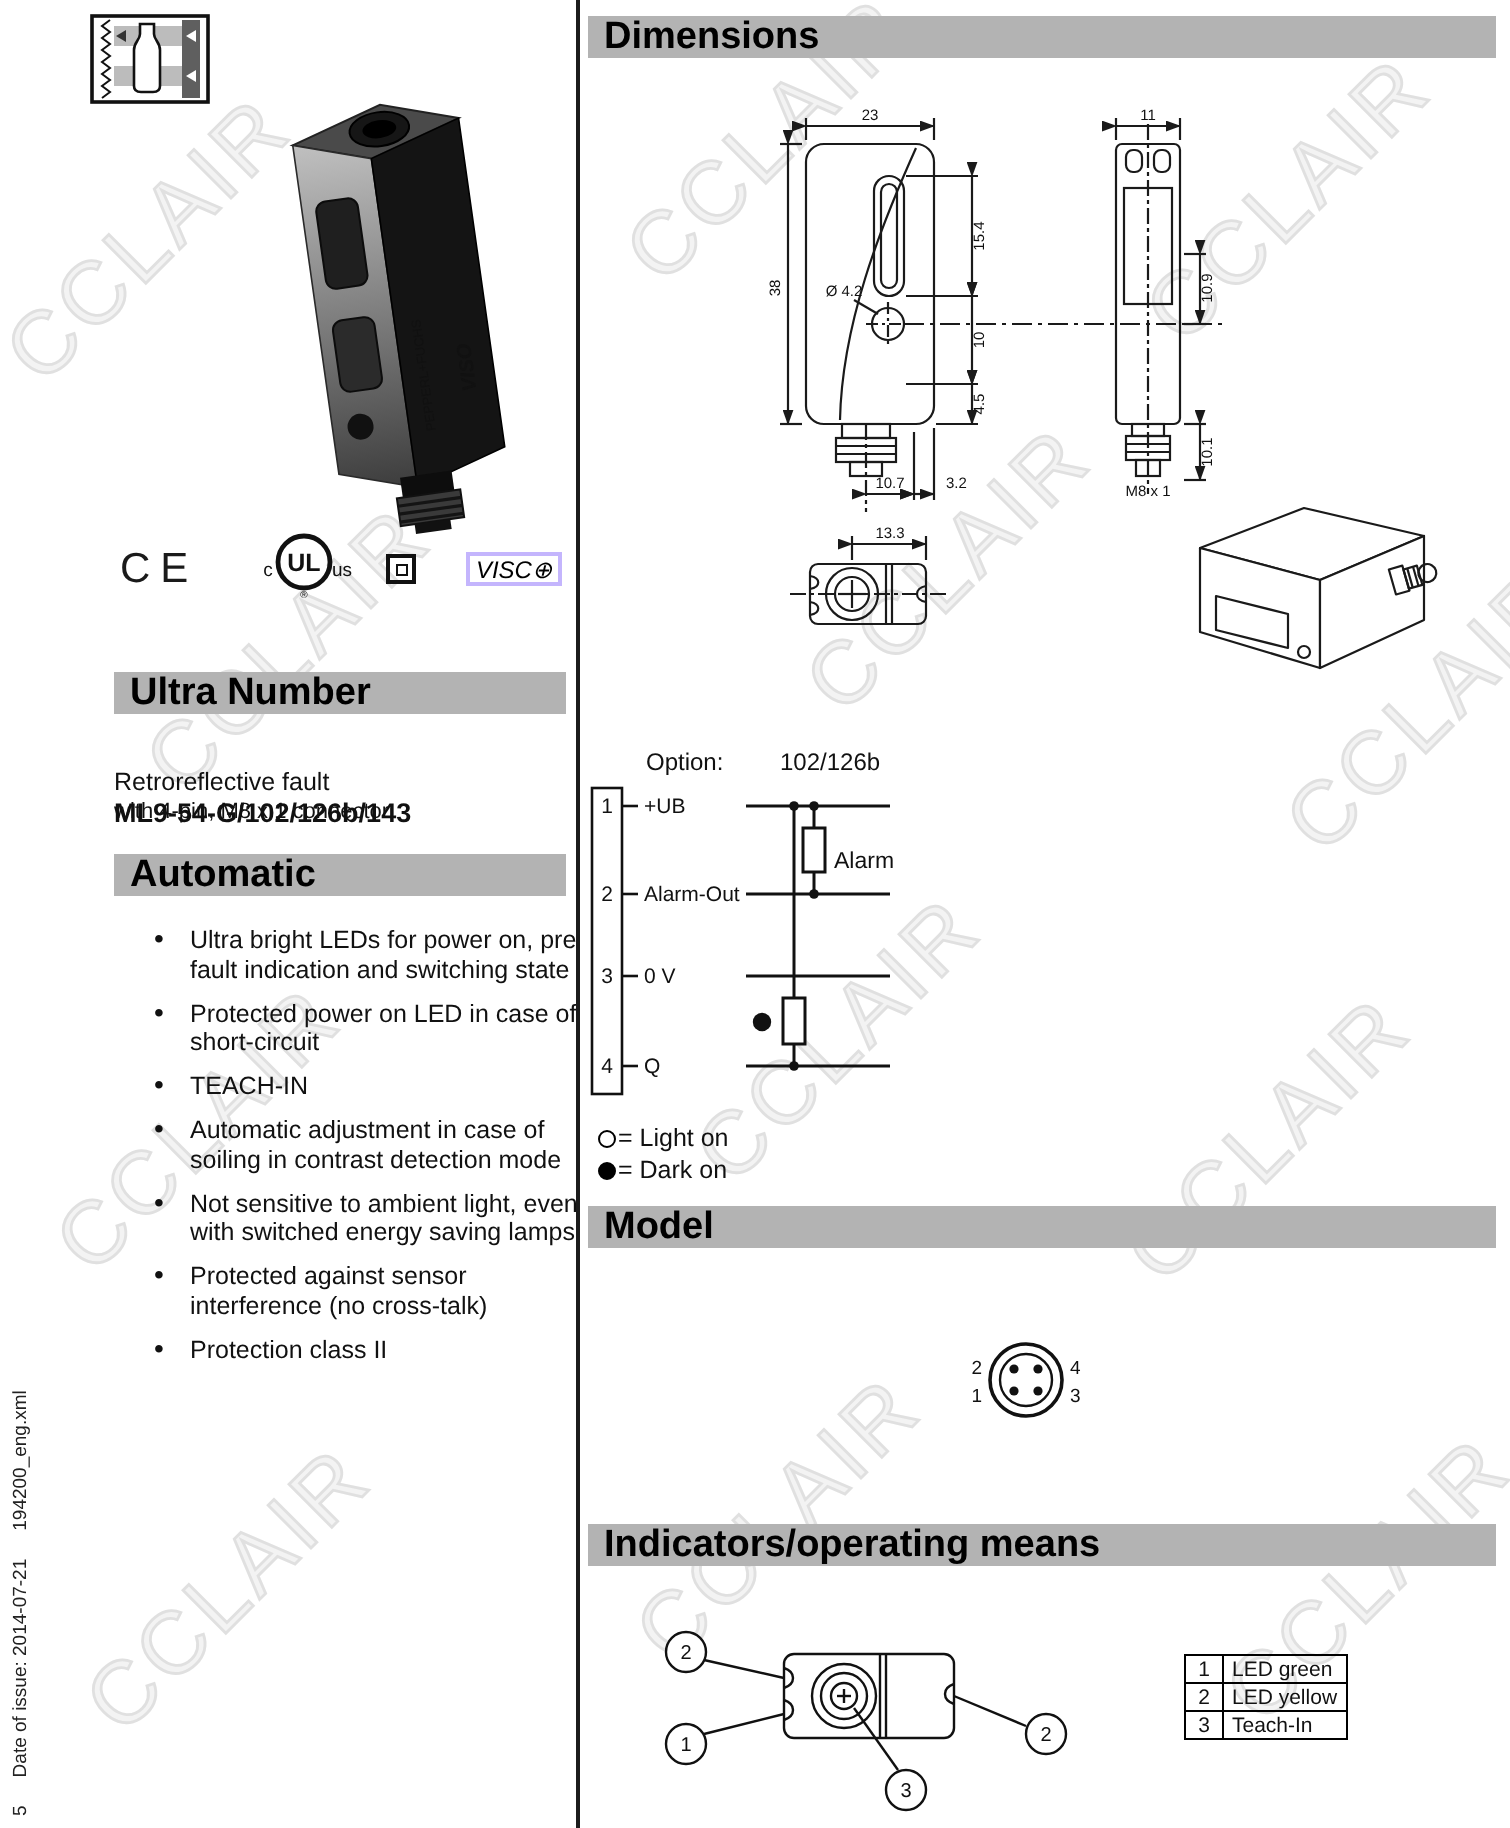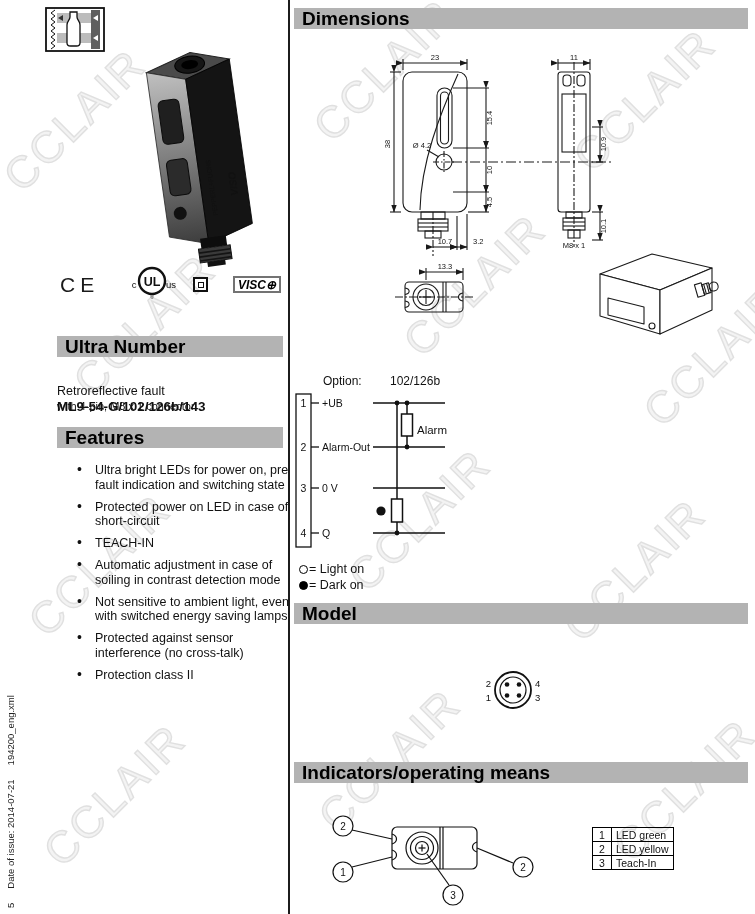--- a/index.html
+++ b/index.html
@@ -25,22 +25,22 @@
   .sym-circle.filled{background:#000;}
   table.ind{position:absolute;z-index:2;left:592px;top:827px;border-collapse:collapse;font-size:10.5px;}
   table.ind td{border:1px solid #000;height:13px;padding:0 4px;white-space:nowrap;}
   table.ind td.num{width:14px;text-align:center;padding:0 2px;}
   .footer-vert{position:absolute;z-index:2;left:5px;top:908px;transform:rotate(-90deg);
                transform-origin:0 0;display:flex;gap:14px;font-size:9.5px;color:#222;white-space:nowrap;}
   .cert-ce{left:60px;top:273px;font-size:21px;letter-spacing:5px;color:#1a1a1a;}
   .sq-outer{left:193px;top:277px;width:15px;height:15px;border:2px solid #111;
             display:flex;align-items:center;justify-content:center;box-sizing:border-box;}
   .sq-inner{width:6px;height:6px;border:1.6px solid #111;box-sizing:border-box;}
-  .visco{left:233px;top:276px;width:48px;height:17px;border:2px solid #737373;box-sizing:border-box;
-         display:flex;align-items:center;justify-content:center;font-weight:700;font-style:italic;
+  .visco{left:233px;top:276px;width:48px;height:17px;border:2px solid #c4b5fd;box-sizing:border-box;
+         display:flex;align-items:center;justify-content:center;font-weight:400;font-style:italic;
          font-size:12px;color:#000;background:#fff;}
   svg{font-family:inherit;}
   svg text{fill:#111;}
   .dim{font-size:7.5px;}
   .lbl{font-size:10.5px;}
 </style>
 </head>
 <body>
 
 <div class="page">
@@ -119,21 +119,21 @@
   <div class="z visco">
     <span>VISC</span>
       <span>⊕</span>
   </div>
 
   <div class="hdr left" style="top:336px">Ultra Number</div>
   <div class="z model-number">ML9-54-G/102/126b/143</div>
   <div class="z model-desc1">Retroreflective fault</div>
   <div class="z model-desc2">with 4-pin, M8 x 1 connector</div>
 
-  <div class="hdr left" style="top:427px">Features</div>
+  <div class="hdr left" style="top:427px">Automatic</div>
   <ul class="features z">
     <li>Ultra bright LEDs for power on, pre fault indication and switching state</li>
     <li>Protected power on LED in case of short-circuit</li>
     <li>TEACH-IN</li>
     <li>Automatic adjustment in case of soiling in contrast detection mode</li>
     <li>Not sensitive to ambient light, even with switched energy saving lamps</li>
     <li>Protected against sensor interference (no cross-talk)</li>
     <li>Protection class II</li>
   </ul>
 

